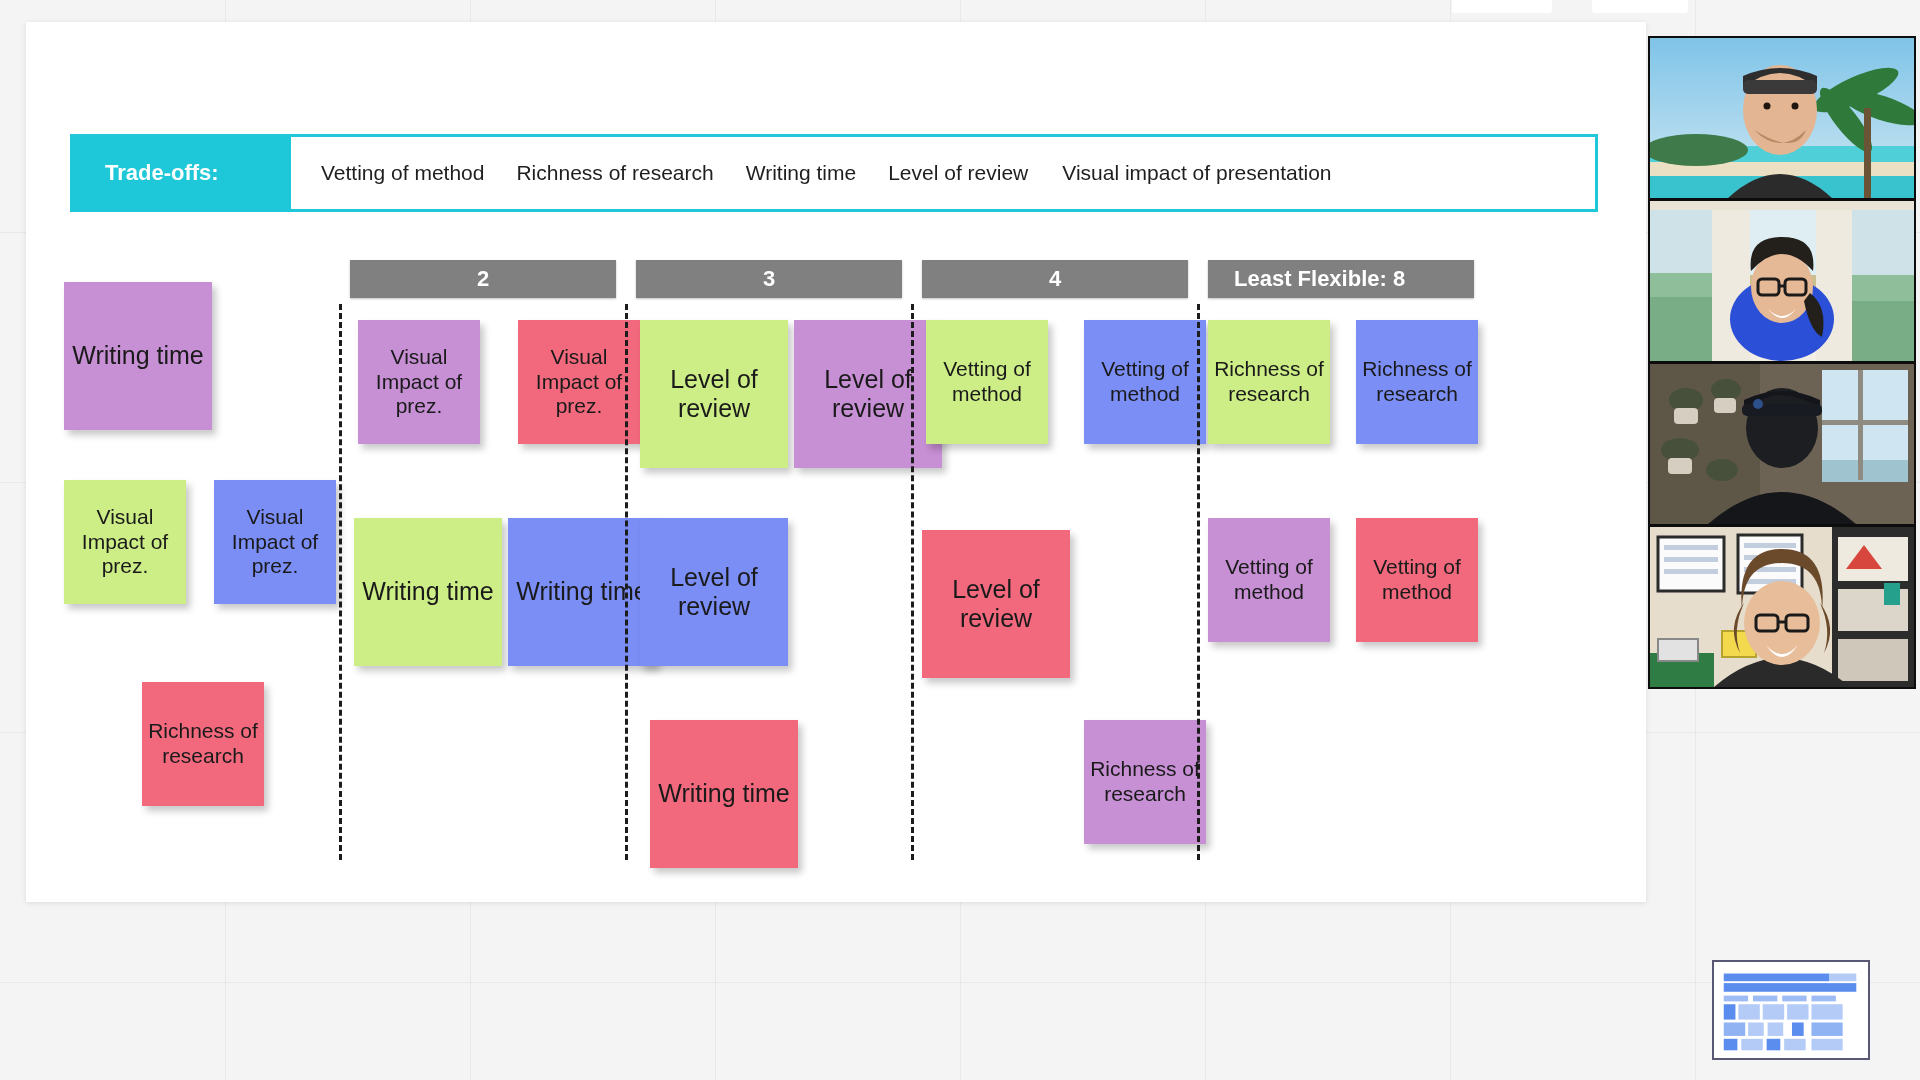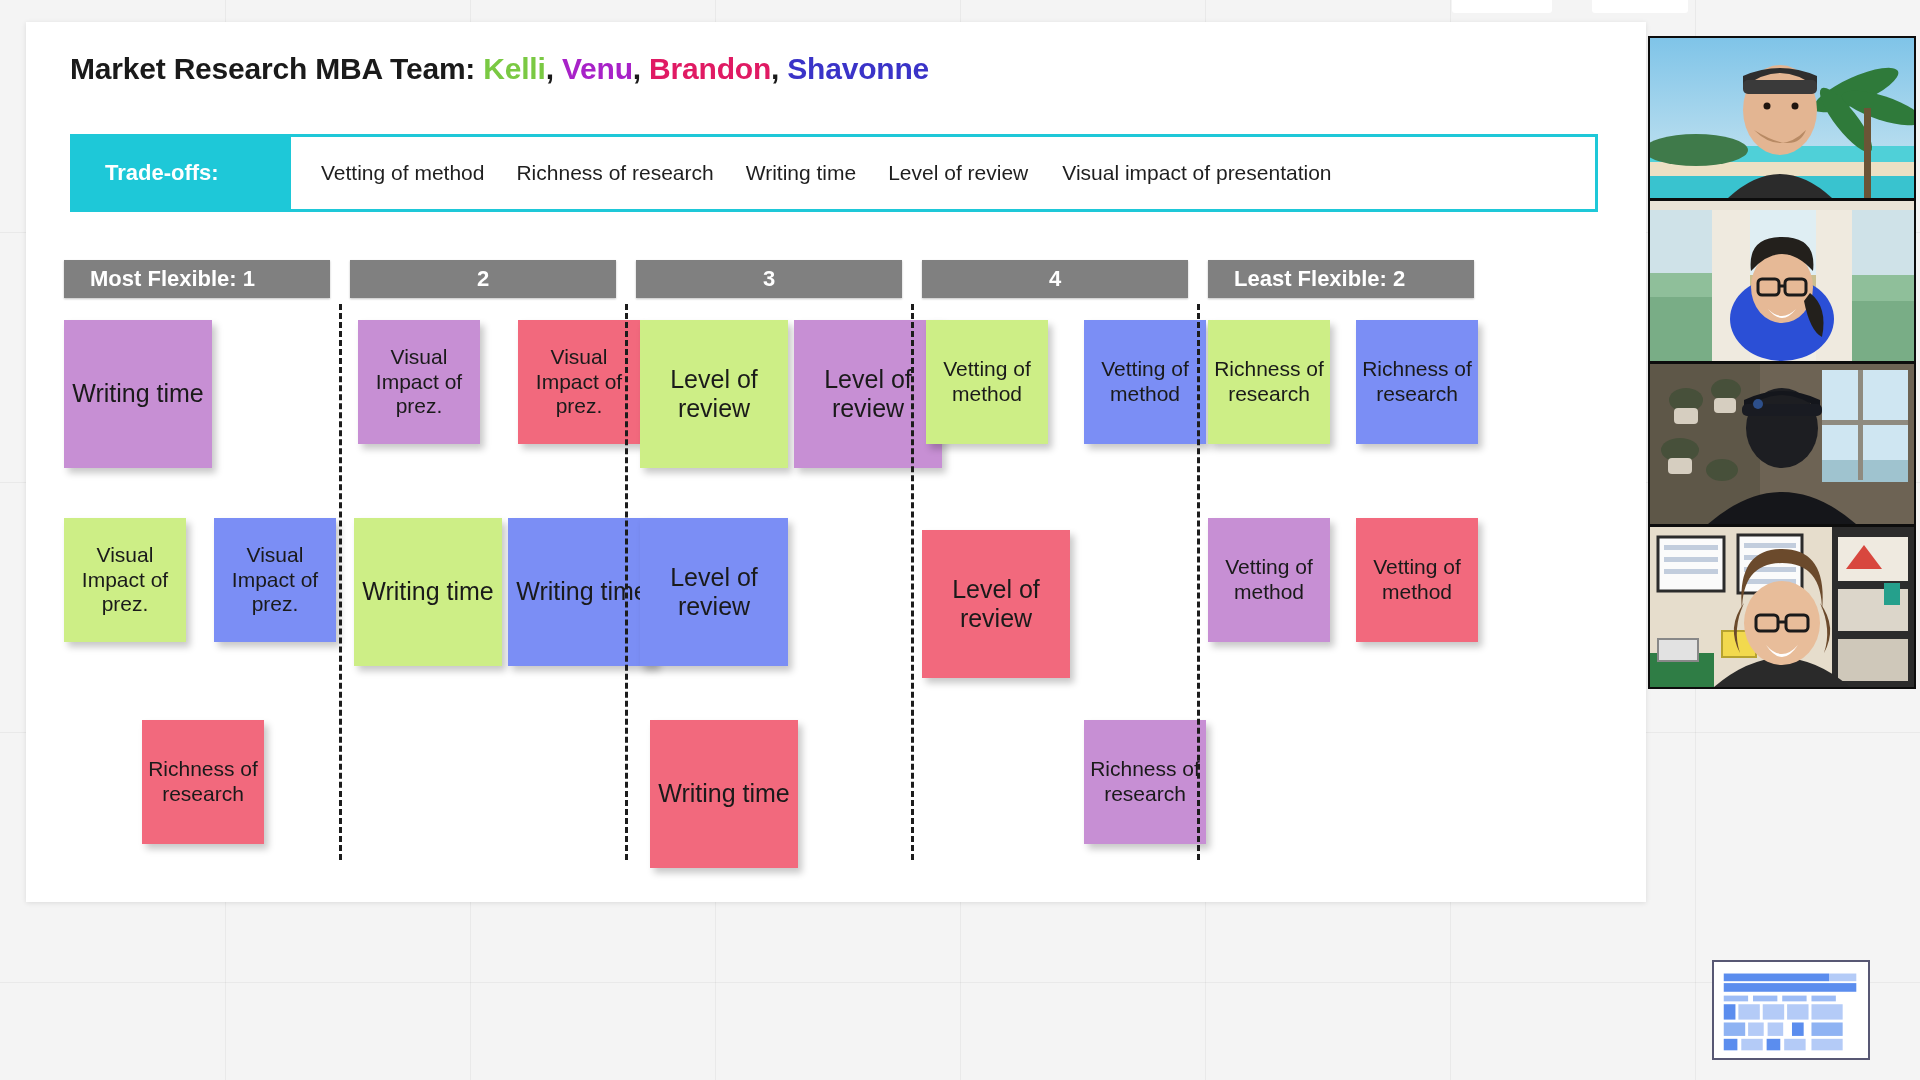--- a/index.html
+++ b/index.html
@@ -135,36 +135,34 @@
 </head>
 <body>
 
 <div id="canvas">
 
   <div class="top-chip" style="left:1452px;width:100px;"></div>
   <div class="top-chip" style="left:1592px;width:96px;"></div>
 
   <div id="board">
 
-    <div id="title">Market Research MBA Team: <span class="nm" style="color: rgb(122, 201, 67);">Kelli</span><span class="sep">, </span><span class="nm" style="color: rgb(168, 34, 200);">Venu</span><span class="sep">, </span><span class="nm" style="color: rgb(224, 26, 99);">Brandon</span><span class="sep">, </span><span class="nm" style="color: rgb(58, 51, 200);">Shavonne</span></div>
 
     <div id="tradeoffs">
       <div id="tradeoffs-label">Trade-offs:</div>
       <div id="tradeoffs-items">
           <div class="ti">Vetting of method</div>
           <div class="ti">Richness of research</div>
           <div class="ti">Writing time</div>
           <div class="ti">Level of review</div>
           <div class="ti">Visual impact of presentation</div>
         </div>
     </div>
 
     <div id="columns">
         <div class="col">
-          <div class="col-head named">Most Flexible: 1</div>
           <div class="col-body">
             <div class="note wide" style="left: 0px; top: 0px; background: rgb(199, 143, 212);">Writing time</div>
             <div class="note" style="left: 0px; top: 198px; background: rgb(205, 238, 134);">Visual Impact of prez.</div>
             <div class="note" style="left: 150px; top: 198px; background: rgb(123, 142, 245);">Visual Impact of prez.</div>
             <div class="note" style="left: 78px; top: 400px; background: rgb(242, 105, 125);">Richness of research</div>
           </div>
           <div class="divider"></div>
         </div>
         <div class="col">
           <div class="col-head">2</div>
@@ -190,21 +188,21 @@
           <div class="col-head">4</div>
           <div class="col-body">
             <div class="note" style="left: 4px; top: 0px; background: rgb(205, 238, 134);">Vetting of method</div>
             <div class="note" style="left: 162px; top: 0px; background: rgb(123, 142, 245);">Vetting of method</div>
             <div class="note wide" style="left: 0px; top: 210px; background: rgb(242, 105, 125);">Level of review</div>
             <div class="note" style="left: 162px; top: 400px; background: rgb(199, 143, 212);">Richness of research</div>
           </div>
           <div class="divider"></div>
         </div>
         <div class="col">
-          <div class="col-head named">Least Flexible: 2</div>
+          <div class="col-head named">Least Flexible: 8</div>
           <div class="col-body">
             <div class="note" style="left: 0px; top: 0px; background: rgb(205, 238, 134);">Richness of research</div>
             <div class="note" style="left: 148px; top: 0px; background: rgb(123, 142, 245);">Richness of research</div>
             <div class="note" style="left: 0px; top: 198px; background: rgb(199, 143, 212);">Vetting of method</div>
             <div class="note" style="left: 148px; top: 198px; background: rgb(242, 105, 125);">Vetting of method</div>
           </div>
         </div>
       </div>
 
   </div>

